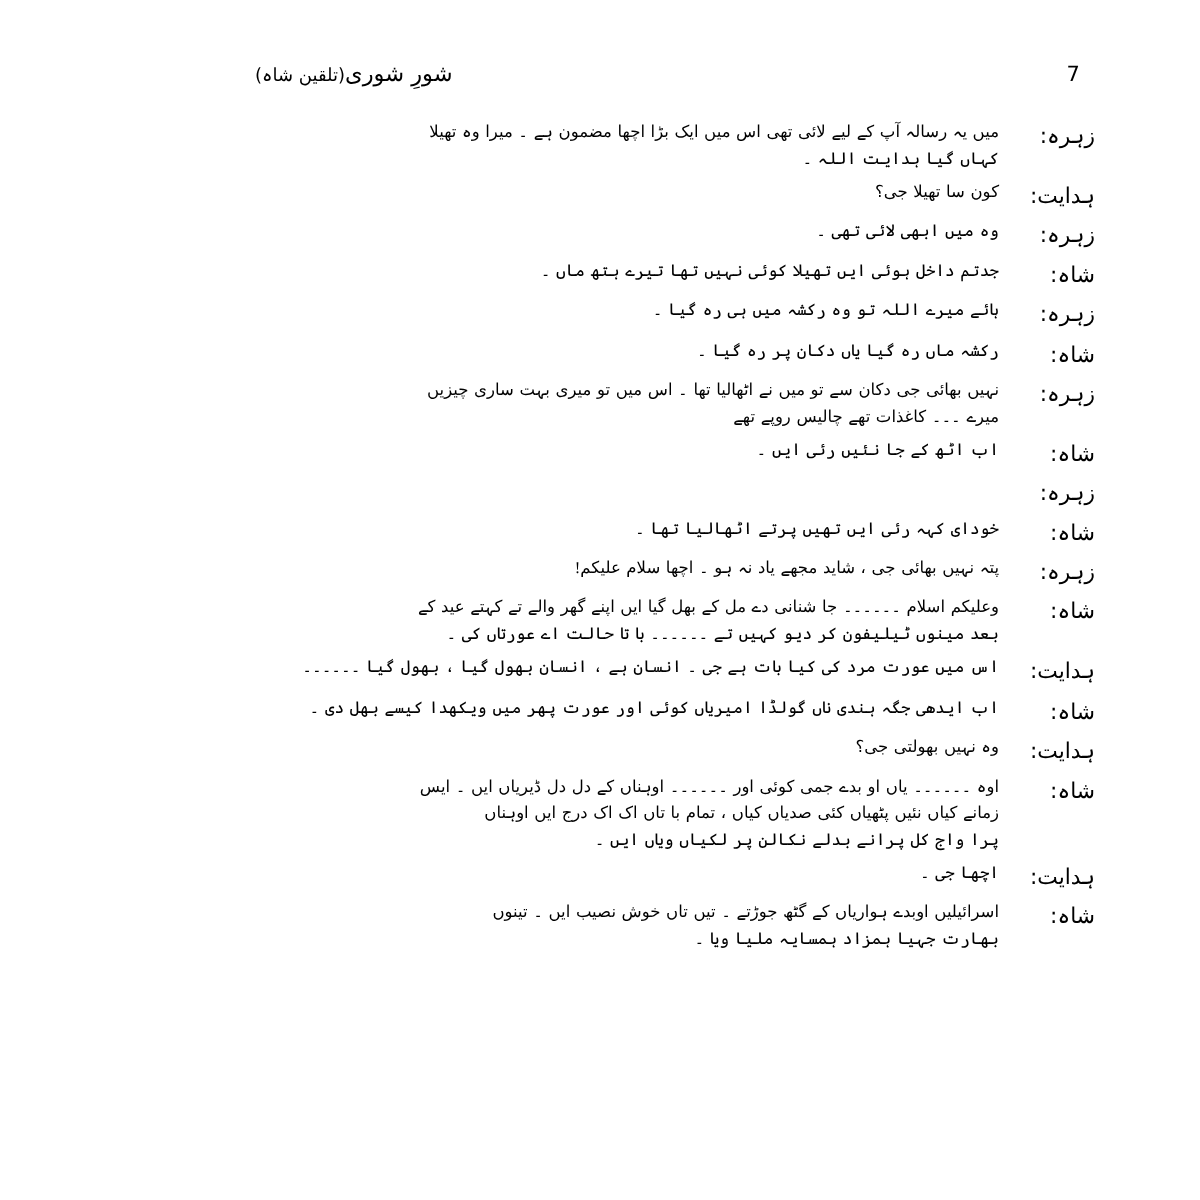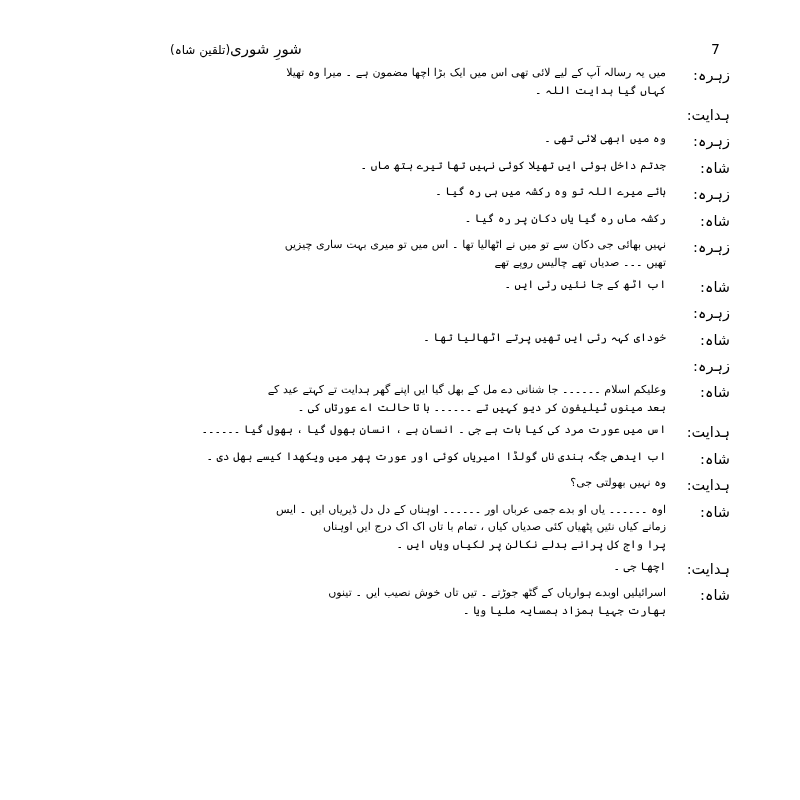--- a/index.html
+++ b/index.html
@@ -21,21 +21,21 @@
     background: #ffffff;
     box-sizing: border-box;
     padding: 40px 70px 30px 130px;
   }
   .header-row {
     display: flex;
     flex-direction: row-reverse;
     justify-content: space-between;
     align-items: baseline;
     direction: rtl;
-    margin-bottom: 6px;
+    margin-bottom: 22px;
     padding-left: 40px;
     padding-right: 10px;
   }
   .header-title {
     font-size: 15px;
     font-weight: normal;
     letter-spacing: 0px;
     white-space: nowrap;
   }
   .header-title .sub {
@@ -98,20 +98,23 @@
     <div class="speech-row">
       <div class="speaker"><span>زہرہ</span><span class="colon">:</span></div>
       <div class="lines">
         <span class="line">میں یہ رسالہ آپ کے لیے لائی تھی اس میں ایک بڑا اچھا مضمون ہے ۔ میرا وہ تھیلا</span>
         <span class="line">کہاں گیا ہدایت اللہ ۔</span>
       </div>
     </div>
 
     <div class="speech-row">
       <div class="speaker"><span>ہدایت</span><span class="colon">:</span></div>
+      <div class="lines">
+        <span class="line">کون سا تھیلا جی؟</span>
+      </div>
     </div>
 
     <div class="speech-row">
       <div class="speaker"><span>زہرہ</span><span class="colon">:</span></div>
       <div class="lines">
         <span class="line">وہ میں ابھی لائی تھی ۔</span>
       </div>
     </div>
 
     <div class="speech-row">
@@ -132,21 +135,21 @@
       <div class="speaker"><span>شاہ</span><span class="colon">:</span></div>
       <div class="lines">
         <span class="line">رکشہ ماں رہ گیا یاں دکان پر رہ گیا ۔</span>
       </div>
     </div>
 
     <div class="speech-row">
       <div class="speaker"><span>زہرہ</span><span class="colon">:</span></div>
       <div class="lines">
         <span class="line">نہیں بھائی جی دکان سے تو میں نے اٹھالیا تھا ۔ اس میں تو میری بہت ساری چیزیں</span>
-        <span class="line">تھیں ۔۔۔ صدیاں تھے چالیس روپے تھے</span>
+        <span class="line">میرے ۔۔۔ کاغذات تھے چالیس روپے تھے</span>
       </div>
     </div>
 
     <div class="speech-row">
       <div class="speaker"><span>شاہ</span><span class="colon">:</span></div>
       <div class="lines">
         <span class="line">اب اٹھ کے جا نئیں رئی ایں ۔</span>
       </div>
     </div>
 
@@ -156,26 +159,29 @@
 
     <div class="speech-row">
       <div class="speaker"><span>شاہ</span><span class="colon">:</span></div>
       <div class="lines">
         <span class="line">خودای کہہ رئی ایں تھیں پرتے اٹھالیا تھا ۔</span>
       </div>
     </div>
 
     <div class="speech-row">
       <div class="speaker"><span>زہرہ</span><span class="colon">:</span></div>
-    </div>
-
-    <div class="speech-row">
-      <div class="speaker"><span>شاہ</span><span class="colon">:</span></div>
-      <div class="lines">
-        <span class="line">وعلیکم اسلام ۔۔۔۔۔۔ جا شنانی دے مل کے بھل گیا ایں اپنے گھر ہدایت تے کہتے عید کے</span>
+      <div class="lines">
+        <span class="line">پتہ نہیں بھائی جی ، شاید مجھے یاد نہ ہو ۔ اچھا سلام علیکم!</span>
+      </div>
+    </div>
+
+    <div class="speech-row">
+      <div class="speaker"><span>شاہ</span><span class="colon">:</span></div>
+      <div class="lines">
+        <span class="line">وعلیکم اسلام ۔۔۔۔۔۔ جا شنانی دے مل کے بھل گیا ایں اپنے گھر والے تے کہتے عید کے</span>
         <span class="line">بعد مینوں ٹیلیفون کر دیو کہیں تے ۔۔۔۔۔۔ با تا حالت اے عورتاں کی ۔</span>
       </div>
     </div>
 
     <div class="speech-row">
       <div class="speaker"><span>ہدایت</span><span class="colon">:</span></div>
       <div class="lines">
         <span class="line">اس میں عورت مرد کی کیا بات ہے جی ۔ انسان ہے ، انسان بھول گیا ، بھول گیا ۔۔۔۔۔۔</span>
       </div>
     </div>
@@ -190,21 +196,21 @@
     <div class="speech-row">
       <div class="speaker"><span>ہدایت</span><span class="colon">:</span></div>
       <div class="lines">
         <span class="line">وہ نہیں بھولتی جی؟</span>
       </div>
     </div>
 
     <div class="speech-row">
       <div class="speaker"><span>شاہ</span><span class="colon">:</span></div>
       <div class="lines">
-        <span class="line">اوہ ۔۔۔۔۔۔ یاں او بدے جمی عرباں اور ۔۔۔۔۔۔ اوہناں کے دل دل ڈیریاں ایں ۔ ایس</span>
+        <span class="line">اوہ ۔۔۔۔۔۔ یاں او بدے جمی کوئی اور ۔۔۔۔۔۔ اوہناں کے دل دل ڈیریاں ایں ۔ ایس</span>
         <span class="line">زمانے کیاں نئیں پٹھیاں کئی صدیاں کیاں ، تمام با تاں اک اک درج ایں اوہناں</span>
         <span class="line">پرا واج کل پرانے بدلے نکالن پر لکیاں ویاں ایں ۔</span>
       </div>
     </div>
 
     <div class="speech-row">
       <div class="speaker"><span>ہدایت</span><span class="colon">:</span></div>
       <div class="lines">
         <span class="line">اچھا جی ۔</span>
       </div>

